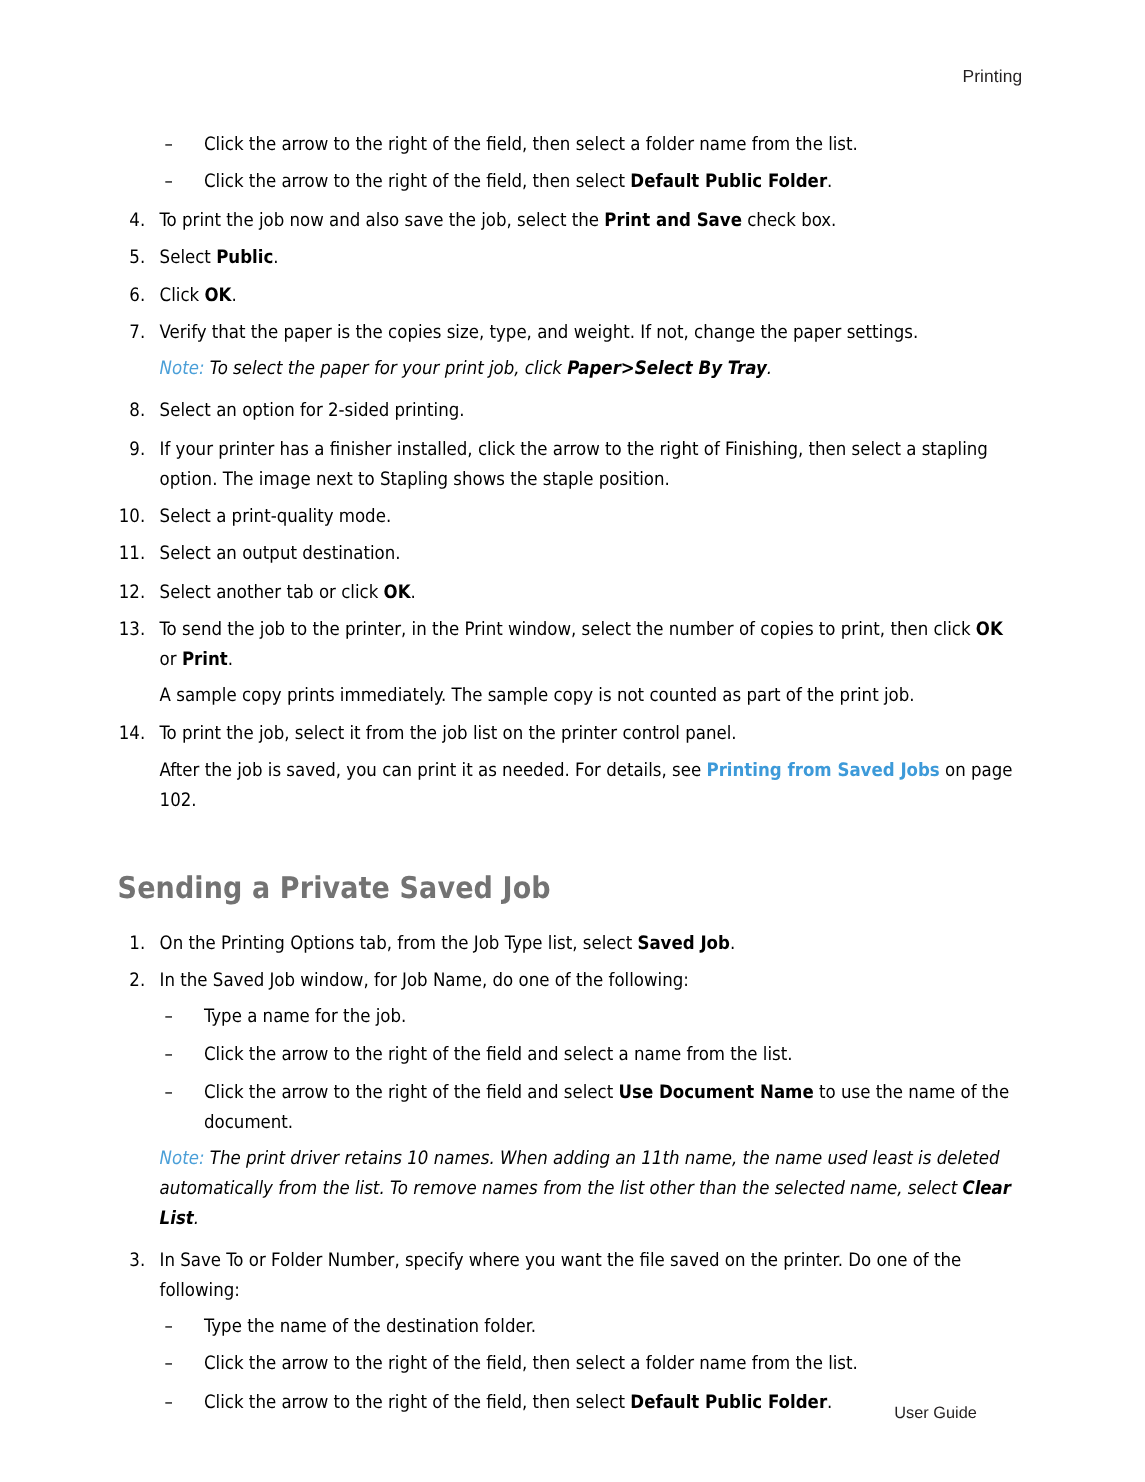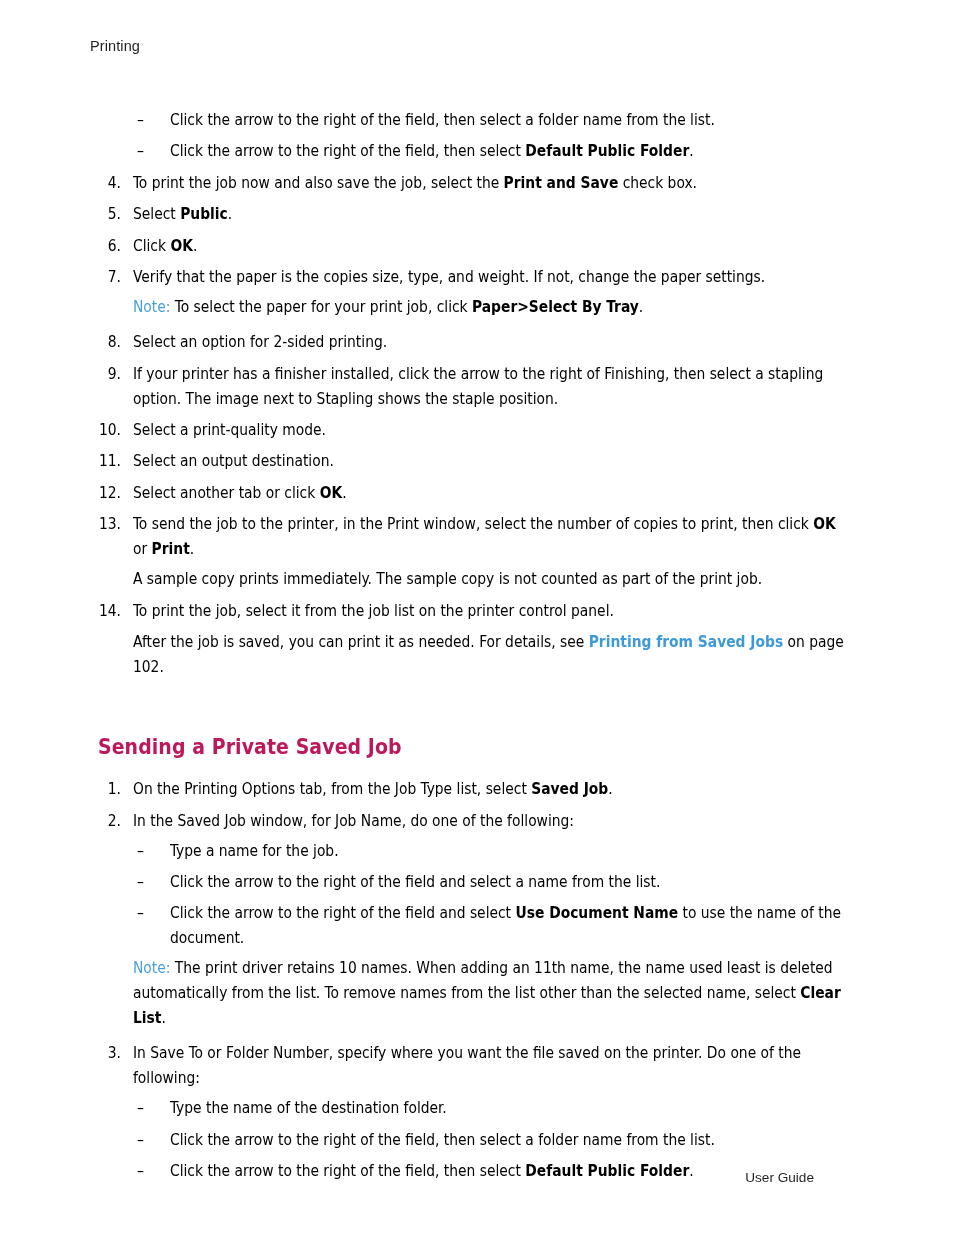--- a/index.html
+++ b/index.html
@@ -16,23 +16,24 @@
     width: 954px;
     height: 1235px;
     background: #ffffff;
     overflow: hidden;
     box-sizing: border-box;
   }
 
   
   .running-header {
     position: absolute;
-    top: 38px;
+    top: 56px;
     left: 90px;
     right: 102px;
+    text-align: right;
     font-size: 14.5px;
     color: #231f20;
     letter-spacing: 0.1px;
   }
 
   
   .content {
     position: absolute;
     top: 108px;
     left: 90px;
@@ -91,31 +92,32 @@
     left: 47px;
     top: 0;
   }
 
   
   .cont {
     margin: 0 0 6.5px 43px;
   }
   .note {
     margin: 0 0 6.5px 43px;
+    font-style: italic;
   }
   .note-label {
     color: #4a9fd8;
   }
 
   
   .heading2 {
-    color: #be185d;
-    font-size: 21px;
+    color: #737373;
+    font-size: 25px;
     font-weight: bold;
-    margin: 50px 0 13px 8px;
+    margin: 40px 0 13px 8px;
     letter-spacing: 0.1px;
   }
 
   b, .b { font-weight: bold; }
   .xref { color: #3d9ad9; font-weight: bold; }
 
   
   .gap-after-note { margin-bottom: 10px; }
   .tight { margin-bottom: 5px; }
 

